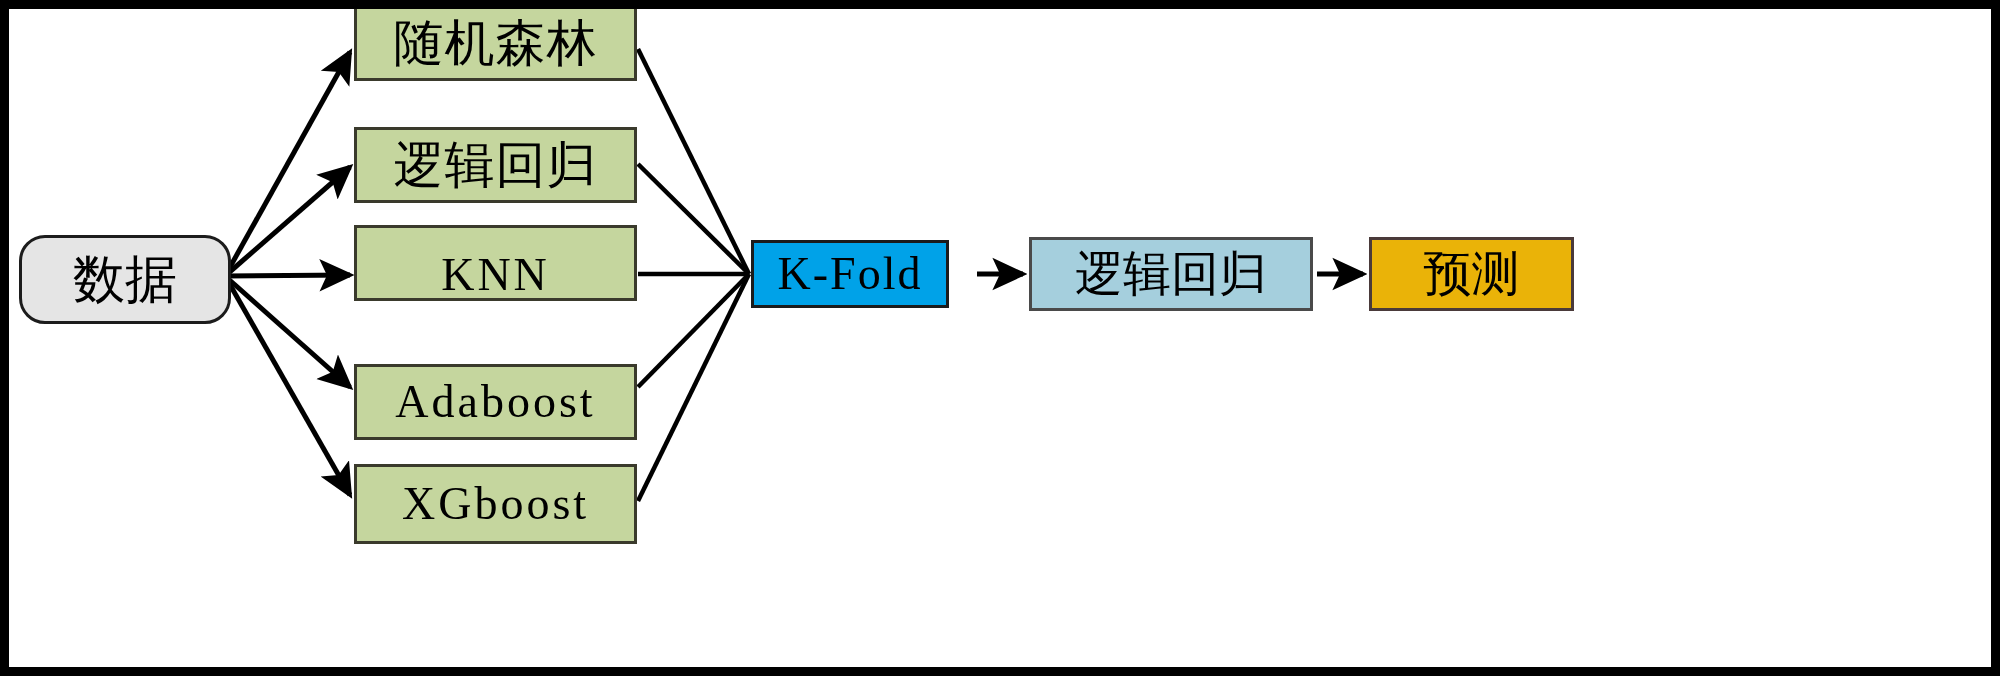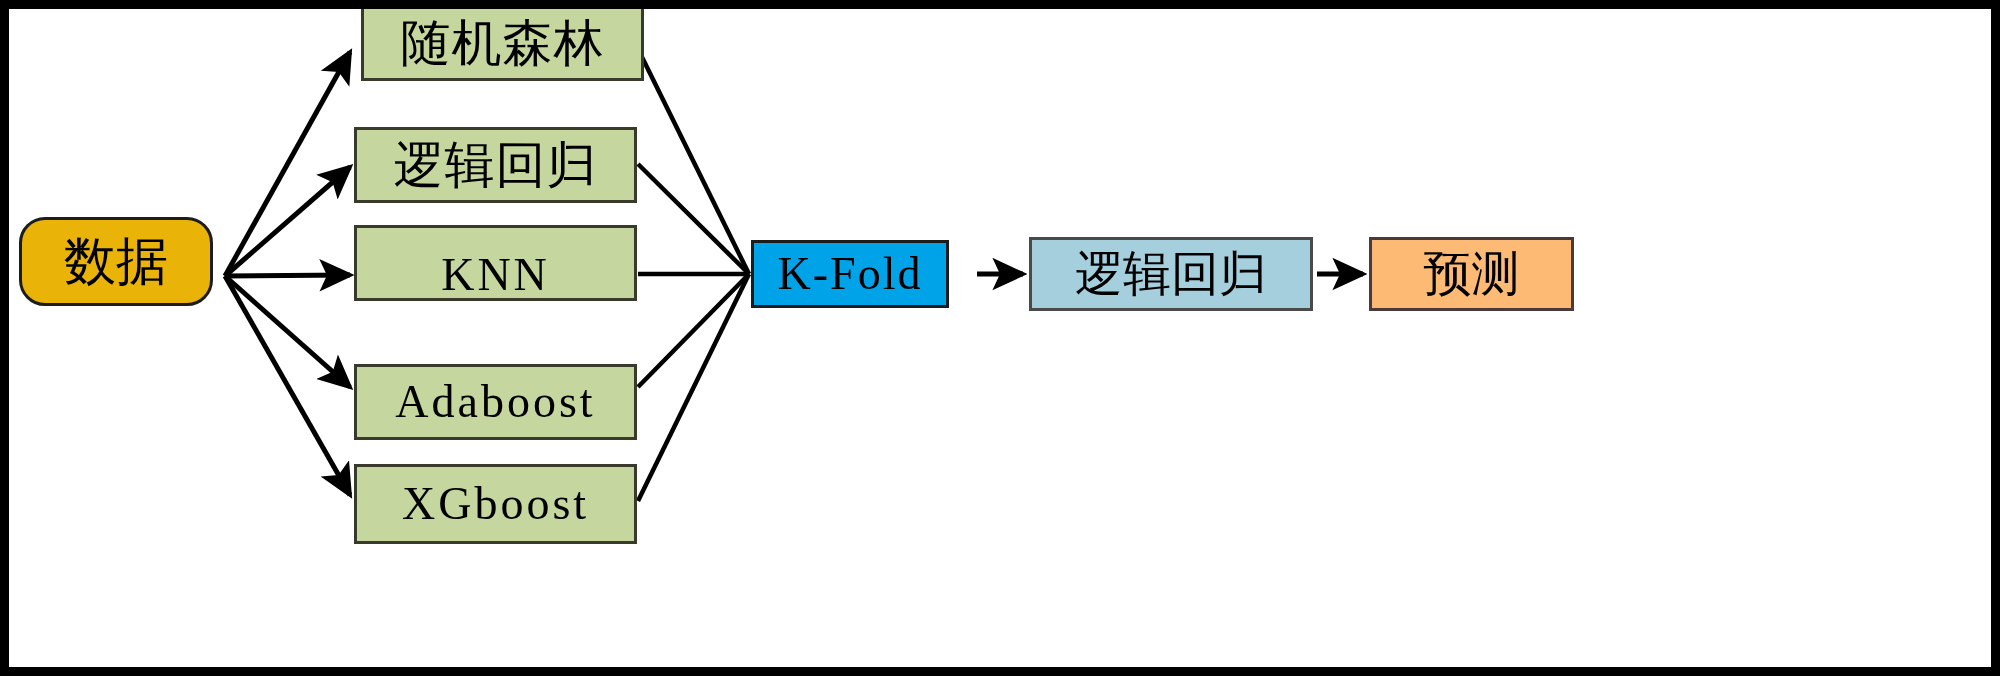--- a/index.html
+++ b/index.html
@@ -40,40 +40,40 @@
     line-height: 1.0;
     white-space: nowrap;
     z-index: 5;
   }
   .node-label {
     display: block;
   }
   
   .n-data {
     left: 10px;
-    top: 208px;
-    width: 194px;
+    top: 226px;
+    width: 212px;
     height: 89px;
     border-radius: 26px;
-    background: #eab308;
+    background: #e5e5e5;
     border-color: #1c1c1c;
     font-size: 52px;
   }
   
   .n-model {
     left: 345px;
     width: 283px;
     height: 76px;
     background: #c5d69e;
     border-color: #3a3a2c;
     border-width: 3px;
   }
   .n-model-cn { font-size: 50px; letter-spacing: 1px; }
   .n-model-en { font-size: 46px; letter-spacing: 3px; }
-  .n-rf   { top: -4px; margin-left: 7px; }
+  .n-rf   { top: -4px; }
   .n-lr   { top: 118px; }
   .n-knn  { top: 216px; align-items: flex-end; }
   .n-ada  { top: 341px; margin-top: 14px; }
   .n-xgb  { top: 455px; height: 80px; }
   
   .n-kfold {
     left: 742px;
     top: 231px;
     width: 198px;
     height: 68px;
@@ -91,21 +91,21 @@
     background: #a5cfdd;
     border-color: #4a4a4a;
     font-size: 48px;
   }
   
   .n-pred {
     left: 1360px;
     top: 228px;
     width: 205px;
     height: 74px;
-    background: #fdba74;
+    background: #eab308;
     border-color: #4a3a3a;
     font-size: 48px;
   }
   .edge-line {
     stroke: #000000;
     stroke-width: 5;
     fill: none;
   }
   .edge-line-thin {
     stroke: #000000;

